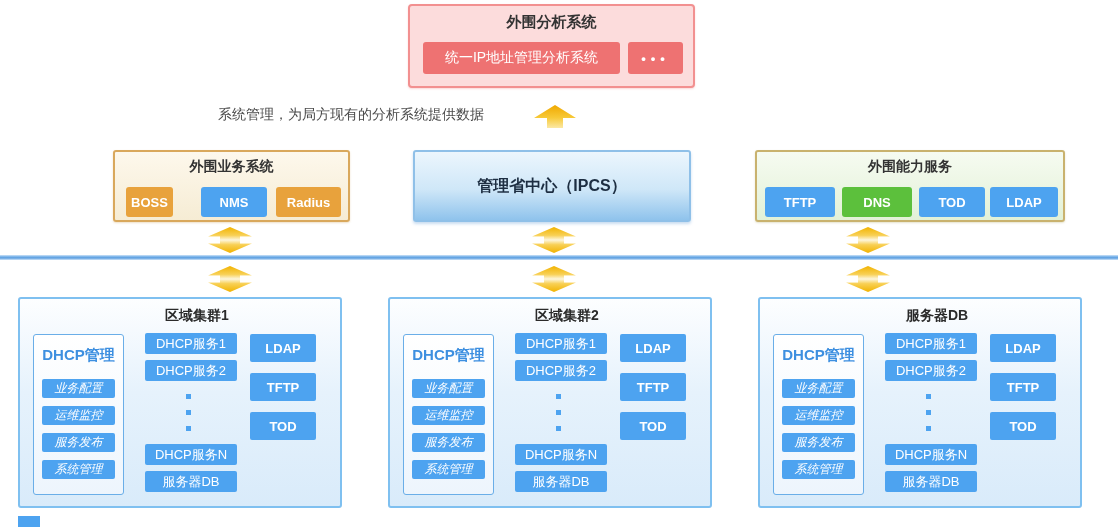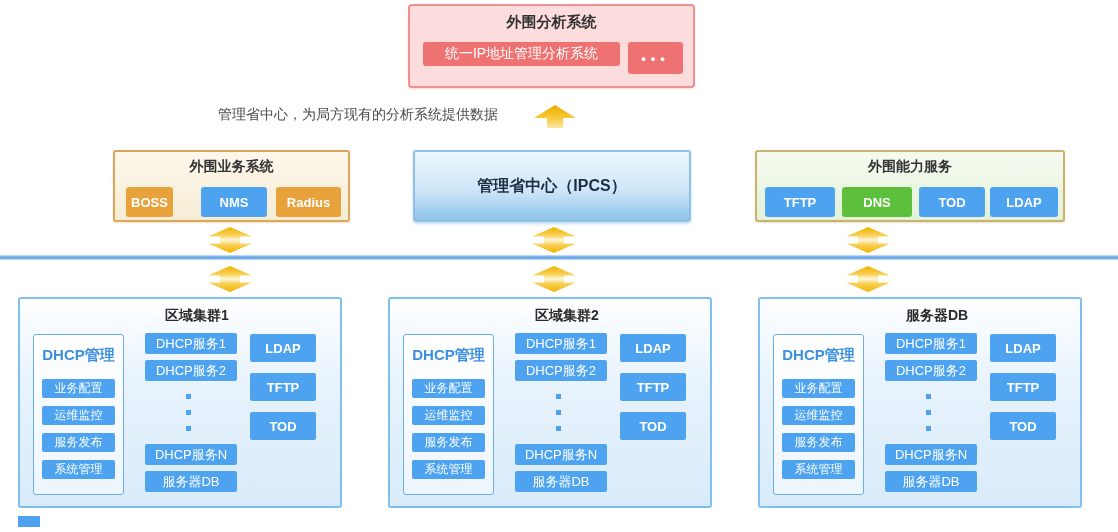--- a/index.html
+++ b/index.html
@@ -12,21 +12,21 @@
   .flexc{display:flex;align-items:center;justify-content:center;}
 
   
   .analysis-panel{
     left:408px;top:4px;width:287px;height:84px;
     background:#fcdcdc;border:2px solid #f29090;border-radius:4px;
     box-sizing:border-box;box-shadow:0 1px 2px rgba(240,140,140,.35);
   }
   .analysis-title{width:100%;top:7px;text-align:center;font-size:15px;font-weight:bold;color:#333;}
   .red-btn{background:#ee7272;color:#fff;border-radius:3px;font-size:14px;}
-  .analysis-main-btn{left:13px;top:36px;width:197px;height:24px;}
+  .analysis-main-btn{left:13px;top:36px;width:197px;height:32px;}
   .analysis-more-btn{left:218px;top:36px;width:55px;height:32px;font-size:13px;letter-spacing:5px;font-weight:bold;}
 
   
   .annotation{left:218px;top:106px;font-size:14px;color:#4a4a4a;white-space:nowrap;}
 
   
   .mid-panel{top:150px;height:72px;box-sizing:border-box;border-radius:3px;}
   .mid-title{width:100%;top:6px;text-align:center;font-size:14px;font-weight:600;color:#333;}
   .business-panel{
     left:113px;width:237px;
@@ -58,21 +58,21 @@
     background:linear-gradient(180deg,#fdfeff 0%,#e6f2fc 45%,#d9ebfa 100%);
     border:2px solid #7fc0f0;border-radius:3px;
   }
   .cluster-title{width:100%;top:8px;text-align:center;font-size:14px;font-weight:600;color:#2b2b2b;padding-left:17px;}
   .dhcp-box{
     left:13px;top:35px;width:91px;height:161px;box-sizing:border-box;
     background:linear-gradient(180deg,#ffffff,#edf5fd);
     border:1px solid #6aaee8;border-radius:3px;
   }
   .dhcp-title{width:100%;top:11px;text-align:center;font-size:15px;font-weight:600;color:#3d8fe0;}
-  .mini-btn{left:8px;width:73px;height:19px;background:#4da3f0;color:#fff;border-radius:2px;font-size:12px;}
+  .mini-btn{left:8px;width:73px;height:19px;background:#4da3f0;color:#fff;border-radius:2px;font-size:12px;font-style:italic;}
   .svc-btn{left:125px;width:92px;height:21px;background:#4da3f0;color:#fff;border-radius:2px;font-size:13px;}
   .side-btn{left:230px;width:66px;height:28px;background:#4da3f0;color:#fff;border-radius:2px;font-size:13px;font-weight:600;}
   .vdots{left:166px;display:flex;flex-direction:column;gap:11px;}
   .vdots span{width:5px;height:5px;background:#4da3f0;display:block;}
 
   
   .legend-swatch{left:18px;top:516px;width:22px;height:11px;background:#4da3f0;}
   .legend-label{left:47px;top:512px;font-size:12px;color:#a21caf;margin-top:20px;}
 
   svg{display:block;}
@@ -96,21 +96,21 @@
     </linearGradient>
   </defs>
 </svg>
 
 <div class="abs analysis-panel">
   <div class="abs analysis-title">外围分析系统</div>
   <div class="abs flexc red-btn analysis-main-btn" style="background: rgb(238, 114, 114);">统一IP地址管理分析系统</div>
   <div class="abs flexc red-btn analysis-more-btn" style="background: rgb(238, 114, 114);">•••</div>
 </div>
 
-<div class="abs annotation">管理省中心，为局方现有的分析系统提供数据</div>
+<div class="abs annotation">系统管理，为局方现有的分析系统提供数据</div>
 <div class="abs" style="left:534px;top:105px">
   <svg width="42" height="23" viewBox="0 0 42 23">
     <polygon points="21,0 42,13 29,13 29,23 13,23 13,13 0,13" fill="url(#goldUp)"></polygon>
   </svg>
 </div>
 
 <div class="abs mid-panel business-panel">
   <div class="abs mid-title">外围业务系统</div>
   <div class="abs flexc mid-btn" style="left: 11px; width: 47px; background: rgb(232, 162, 60);">BOSS</div>
   <div class="abs flexc mid-btn" style="left: 86px; width: 66px; background: rgb(77, 163, 240);">NMS</div>

